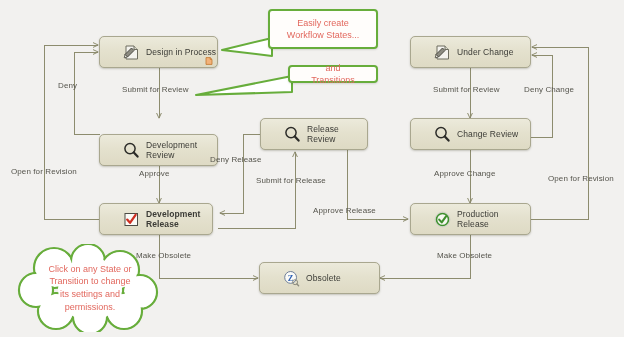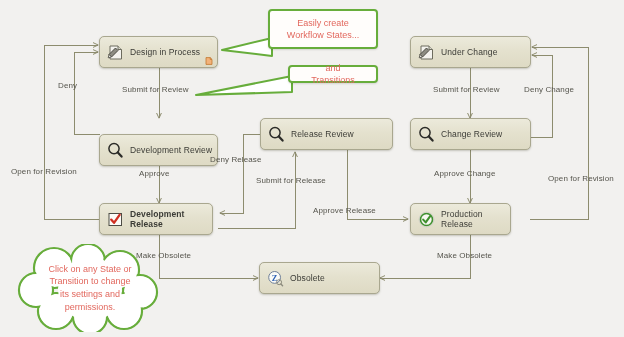--- a/index.html
+++ b/index.html
@@ -26,21 +26,21 @@
   .node {
     position: absolute;
     box-sizing: border-box;
     background: linear-gradient(180deg, #eceadb 0%, #e4e1ce 45%, #dedaC4 100%);
     background-color: #e4e1ce;
     border: 1px solid #a9a78f;
     border-radius: 5px;
     box-shadow: 0 1px 2px rgba(90,88,70,0.30);
     display: flex;
     align-items: center;
-    padding-left: 6px;
+    padding-left: 22px;
     font-size: 8.5px;
     color: #3b3b36;
   }
   .node .ico {
     width: 19px;
     height: 19px;
     flex: 0 0 19px;
     margin-right: 5px;
     position: relative;
   }
@@ -169,21 +169,21 @@
     <span class="ico">
       <svg width="19" height="19" viewBox="0 0 19 19">
         <rect x="3" y="3.5" width="12.5" height="12" fill="#fbfbf7" stroke="#4d4c45" stroke-width="1"></rect>
         <path d="M5.2,9.6 L8,12.8 L13.6,4.8" fill="none" stroke="#cf2f22" stroke-width="2.3" stroke-linecap="round" stroke-linejoin="round"></path>
       </svg>
     </span>
     <span class="lbl">Development
 Release</span>
   </div>
 
-  <div class="node" style="left:260px; top:118px; width:133px; height:32px;">
+  <div class="node" style="left:260px; top:118px; width:108px; height:32px;">
     <span class="ico">
       <svg width="19" height="19" viewBox="0 0 19 19">
         <circle cx="8" cy="7.6" r="5.1" fill="none" stroke="#2b2b28" stroke-width="1.5"></circle>
         <line x1="11.8" y1="11.4" x2="15.6" y2="15.6" stroke="#2b2b28" stroke-width="2.2" stroke-linecap="round"></line>
       </svg>
     </span>
     <span class="lbl">Release Review</span>
   </div>
 
   <div class="node" style="left:410px; top:36px; width:121px; height:32px;">
@@ -201,21 +201,21 @@
   <div class="node" style="left:410px; top:118px; width:121px; height:32px;">
     <span class="ico">
       <svg width="19" height="19" viewBox="0 0 19 19">
         <circle cx="8" cy="7.6" r="5.1" fill="none" stroke="#2b2b28" stroke-width="1.5"></circle>
         <line x1="11.8" y1="11.4" x2="15.6" y2="15.6" stroke="#2b2b28" stroke-width="2.2" stroke-linecap="round"></line>
       </svg>
     </span>
     <span class="lbl">Change Review</span>
   </div>
 
-  <div class="node" style="left:410px; top:203px; width:101px; height:32px;">
+  <div class="node" style="left:410px; top:203px; width:121px; height:32px;">
     <span class="ico">
       <svg width="19" height="19" viewBox="0 0 19 19">
         <circle cx="9.5" cy="9.5" r="7.4" fill="#f7f7f1" stroke="#cfcfc4" stroke-width="1"></circle>
         <circle cx="9.5" cy="9.5" r="6" fill="none" stroke="#3f8f2e" stroke-width="1.6"></circle>
         <path d="M6.2,9.6 L8.7,12.4 L13.2,6.2" fill="none" stroke="#3f8f2e" stroke-width="2.1" stroke-linecap="round" stroke-linejoin="round"></path>
       </svg>
     </span>
     <span class="lbl">Production Release</span>
   </div>
 

